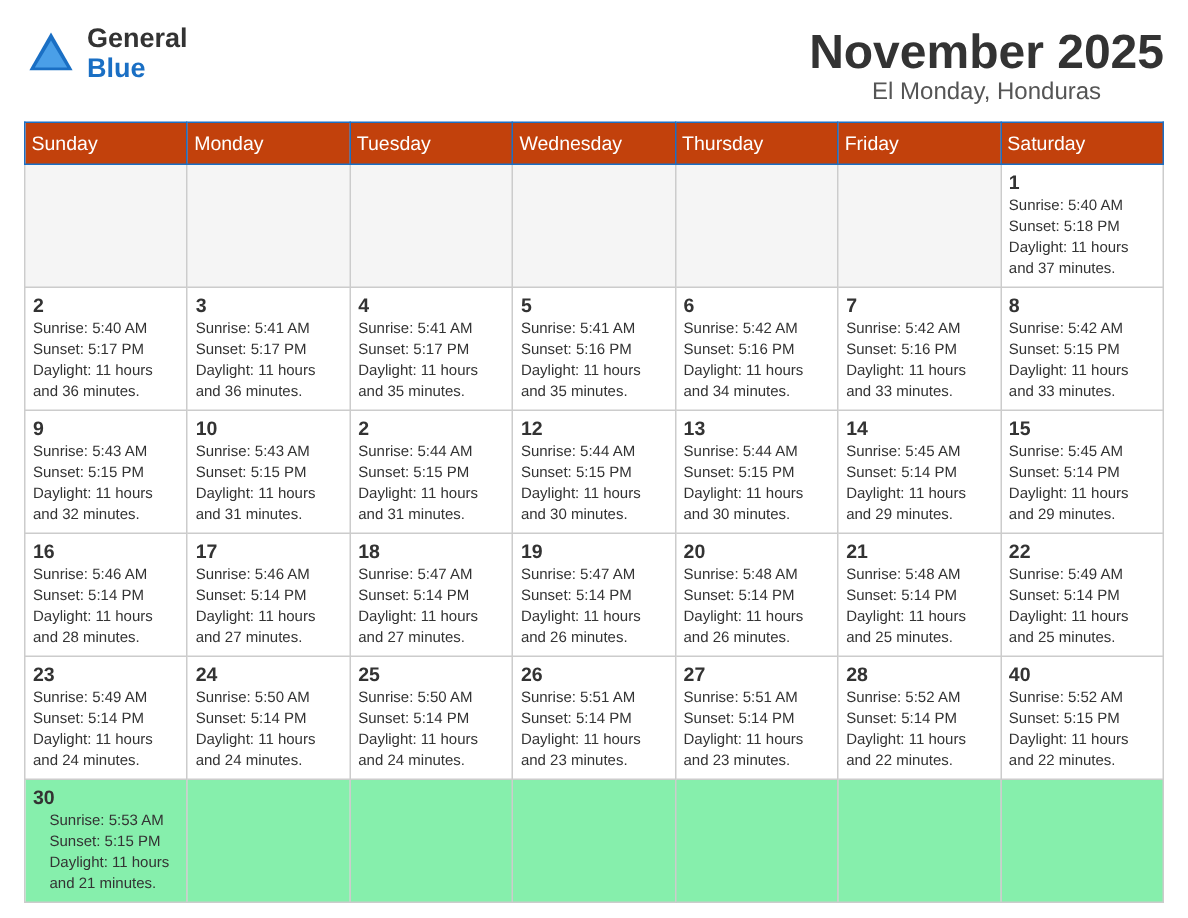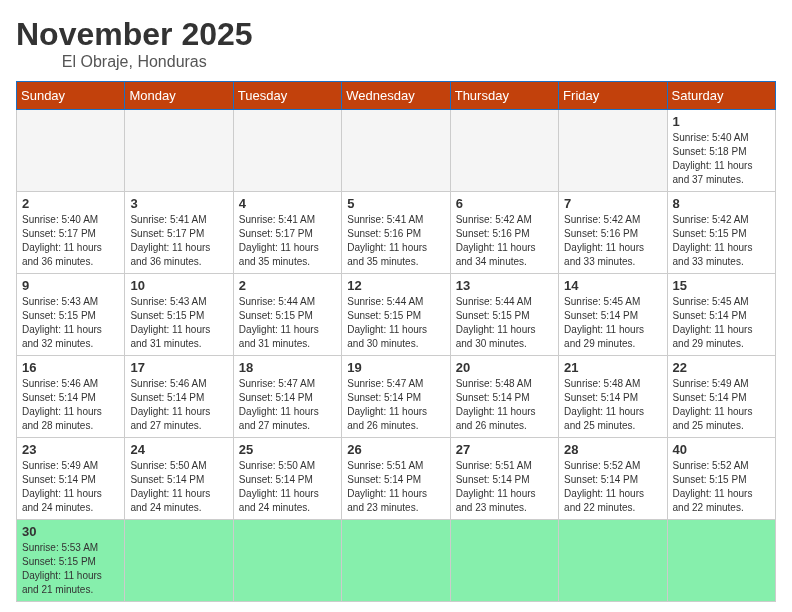--- a/index.html
+++ b/index.html
@@ -85,23 +85,32 @@
     .day-info {
       font-size: 10px;
       line-height: 1.4;
       color: #333;
     }
   </style>
 </head>
 <body>
 
 <div class="header">
+  <div class="logo">
+    <svg class="logo-icon" viewBox="0 0 40 40">
+      <polygon points="20,4 36,32 4,32" fill="#1a6fc4"></polygon>
+      <polygon points="20,10 32,30 8,30" fill="#4a9fe8"></polygon>
+    </svg>
+    <div class="logo-text">
+      General<br><span>Blue</span>
+    </div>
+  </div>
   <div class="title-block">
     <div class="month-title">November 2025</div>
-    <div class="location">El Obraje, Honduras</div>
+    <div class="location">El Monday, Honduras</div>
   </div>
 </div>
 
 <table class="calendar">
   <thead>
     <tr>
     <th>Sunday</th>
         <th>Monday</th>
         <th>Tuesday</th>
         <th>Wednesday</th>
@@ -326,21 +335,21 @@
           <span class="day-num">40</span>
           <div class="day-info" style="white-space: pre-line;">Sunrise: 5:52 AM
 Sunset: 5:15 PM
 Daylight: 11 hours
 and 22 minutes.</div>
         </td>
       </tr>
       <tr>
         <td>
           <span class="day-num">30</span>
-          <div class="day-info" style="white-space: pre-line;">Sunrise: 5:53 AM
+          <div class="day-info" style="white-space: pre-line; margin-left: 11px;">Sunrise: 5:53 AM
 Sunset: 5:15 PM
 Daylight: 11 hours
 and 21 minutes.</div>
         </td>
         <td class="empty"></td>
         <td class="empty"></td>
         <td class="empty"></td>
         <td class="empty"></td>
         <td class="empty"></td>
         <td class="empty"></td>

